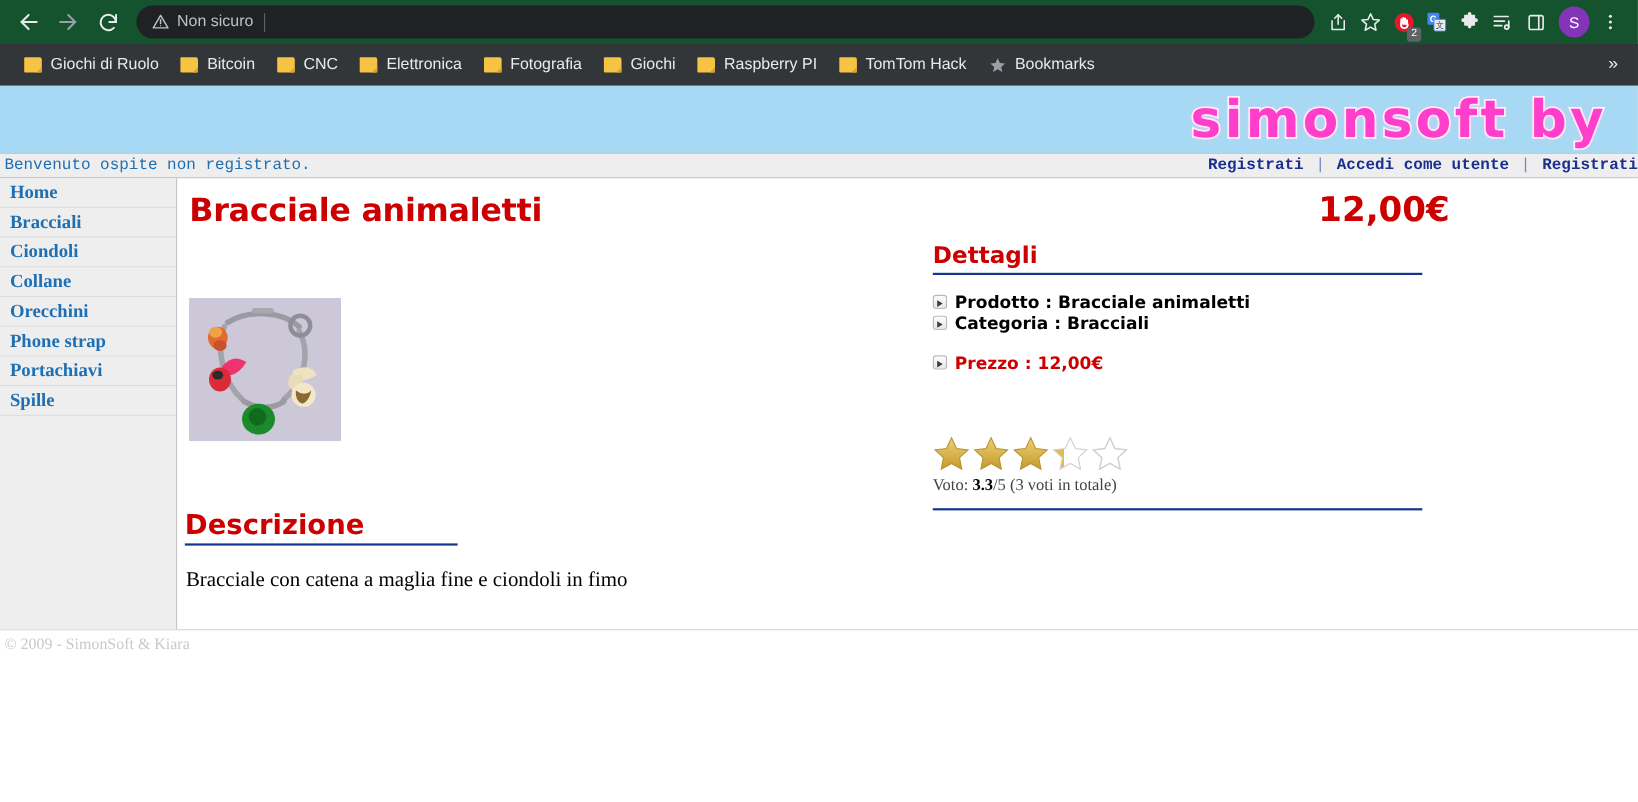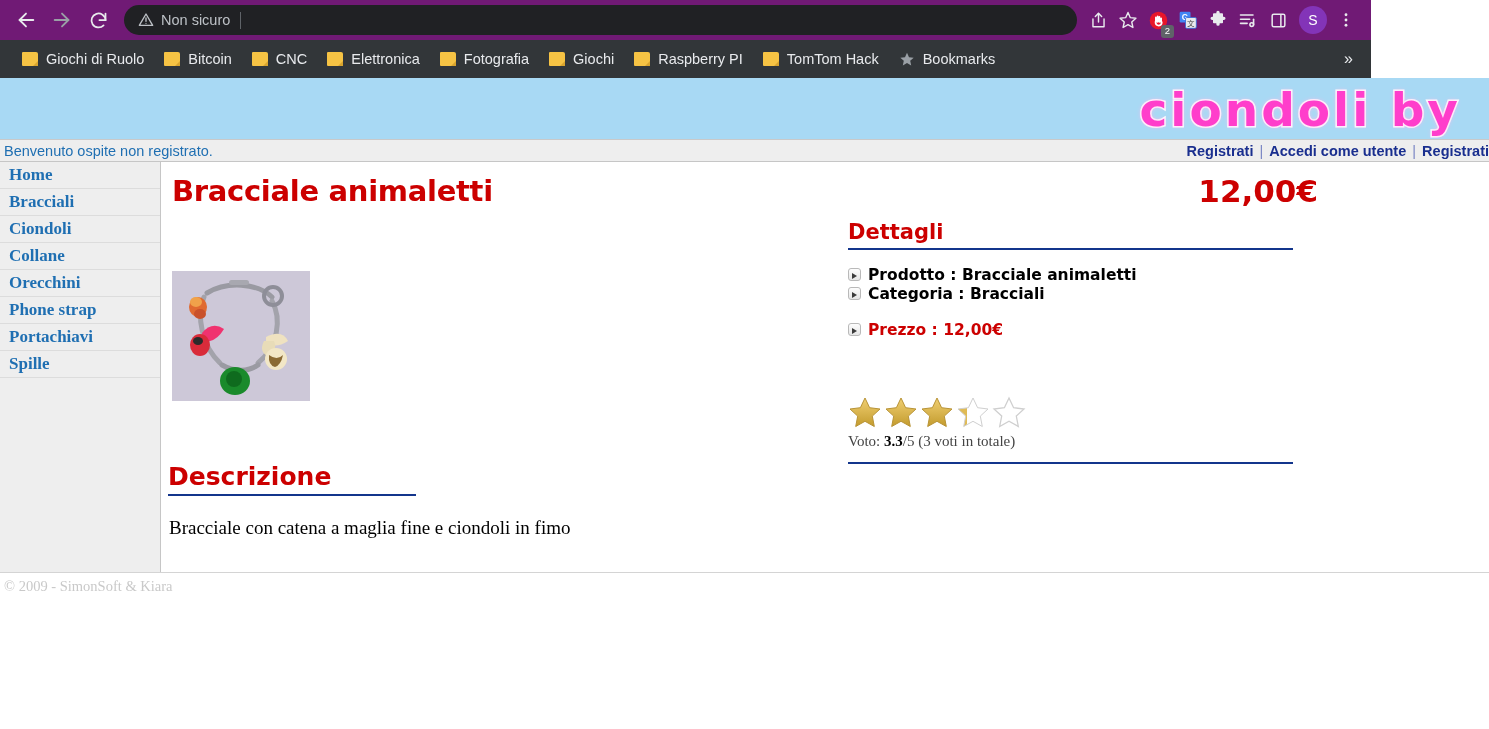--- a/index.html
+++ b/index.html
@@ -6,22 +6,22 @@
   html, body {
     margin: 0; padding: 0;
     width: 1489px; height: 729px;
     overflow: hidden;
     background: #ffffff;
     font-family: "Liberation Sans", sans-serif;
   }
 
   
   .browser-chrome {
-    background: #701a75;
-    width: 1371px;
+    background: #14532d;
+    width: 1489px;
   }
   .toolbar {
     height: 40px;
     display: flex;
     align-items: center;
     padding: 0 10px;
   }
   .nav-btn {
     width: 32px; height: 32px;
     display: flex; align-items: center; justify-content: center;
@@ -168,21 +168,21 @@
     white-space: nowrap;
   }
 
   .welcome-bar {
     height: 22px;
     background: #eeeeee;
     border-bottom: 1px solid #c6c6c6;
     display: flex;
     align-items: center;
     justify-content: space-between;
-    font-family: Liberation Sans, sans-serif;
+    font-family: Liberation Mono, monospace;
     font-size: 14.5px;
     padding: 0;
     overflow: hidden;
   }
   .welcome-text { color: #1f6fb2; padding-left: 4px; white-space: nowrap; }
   .account-links {
     color: #1a2f8f;
     font-weight: bold;
     white-space: nowrap;
     padding-right: 0;
@@ -484,21 +484,21 @@
       </span>
       <span class="bm-label">Bookmarks</span>
     </div>
     <div class="bm-overflow">»</div>
   </div>
 </div>
 
 <div class="page">
 
   <div class="site-banner">
-    <div class="logo">ciondoli by</div>
+    <div class="logo">simonsoft by</div>
   </div>
 
   <div class="welcome-bar">
     <span class="welcome-text">Benvenuto ospite non registrato.</span>
     <span class="account-links"><a>Registrati</a><span class="pipe"> | </span><a>Accedi come utente</a><span class="pipe"> | </span><a>Registrati</a></span>
   </div>
 
   <div class="body-wrap">
 
     <div class="sidebar">

